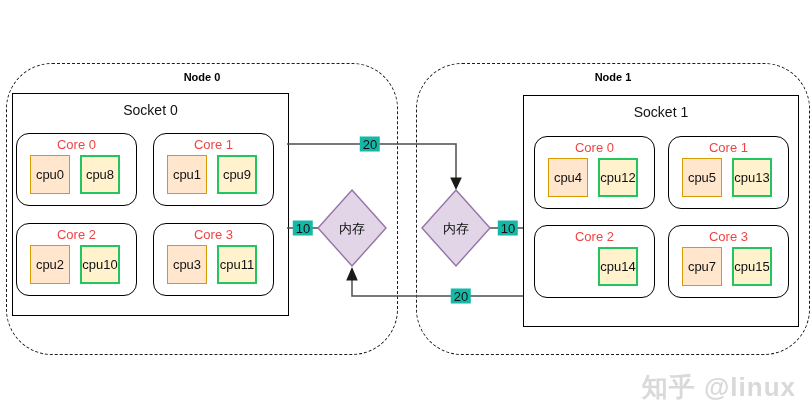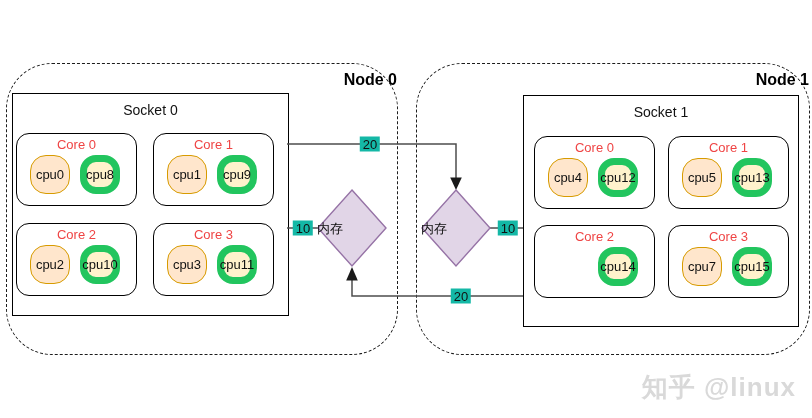--- a/index.html
+++ b/index.html
@@ -4,44 +4,44 @@
 <style>
   html,body{margin:0;padding:0;background:#ffffff;}
   .stage{
     position:relative;width:812px;height:418px;background:#ffffff;overflow:hidden;
     font-family:"Liberation Sans","DejaVu Sans",sans-serif;color:#000;
   }
   .node{
     position:absolute;border:1.6px dashed #1c1c1c;border-radius:46px;background:transparent;
   }
   .node-title{
-    position:absolute;top:7px;left:0;right:0;text-align:right;
-    font-size:16px;font-weight:bold;color:#000;
+    position:absolute;top:7px;left:0;right:0;text-align:center;
+    font-size:11px;font-weight:bold;color:#000;
   }
   .socket{
     position:absolute;border:1.6px solid #000;background:#ffffff;
   }
   .socket-title{
     position:absolute;top:8px;left:0;right:0;text-align:center;font-size:14px;color:#111;
   }
   .core{
     position:absolute;border:1.4px solid #000;border-radius:13px;background:#ffffff;width:119px;height:71px;
   }
   .core-title{
     position:absolute;top:3px;left:0;right:0;text-align:center;font-size:13px;color:#ef4444;
   }
   .cpu{
     position:absolute;top:21px;width:40px;height:39px;display:flex;align-items:center;justify-content:center;
-    font-size:13px;color:#111;box-sizing:border-box;border-radius:16px;
+    font-size:13px;color:#111;box-sizing:border-box;
   }
   .cpu-a{left:13px;background:#ffe6cc;border:1px solid #d79b00;}
-  .cpu-b{left:63px;background:#fff2cc;border:7px solid #22c55e;text-align:right;}
+  .cpu-b{left:63px;background:#fff2cc;border:2px solid #22c55e;text-align:right;}
   .overlay{position:absolute;left:0;top:0;width:812px;height:418px;pointer-events:none;}
   .mem-label{
-    position:absolute;width:70px;font-size:13px;color:#111;z-index:5;
+    position:absolute;width:70px;text-align:center;font-size:13px;color:#111;z-index:5;
   }
   .cost{
     position:absolute;background:#14b8a6;padding:0 3px;font-size:13px;color:#111;z-index:5;
     transform:translate(-50%,-50%);
   }
   .watermark{
     position:absolute;right:16px;top:370px;font-size:26px;font-weight:bold;
     color:#d9d9d9;letter-spacing:1px;z-index:6;
   }
 </style>

